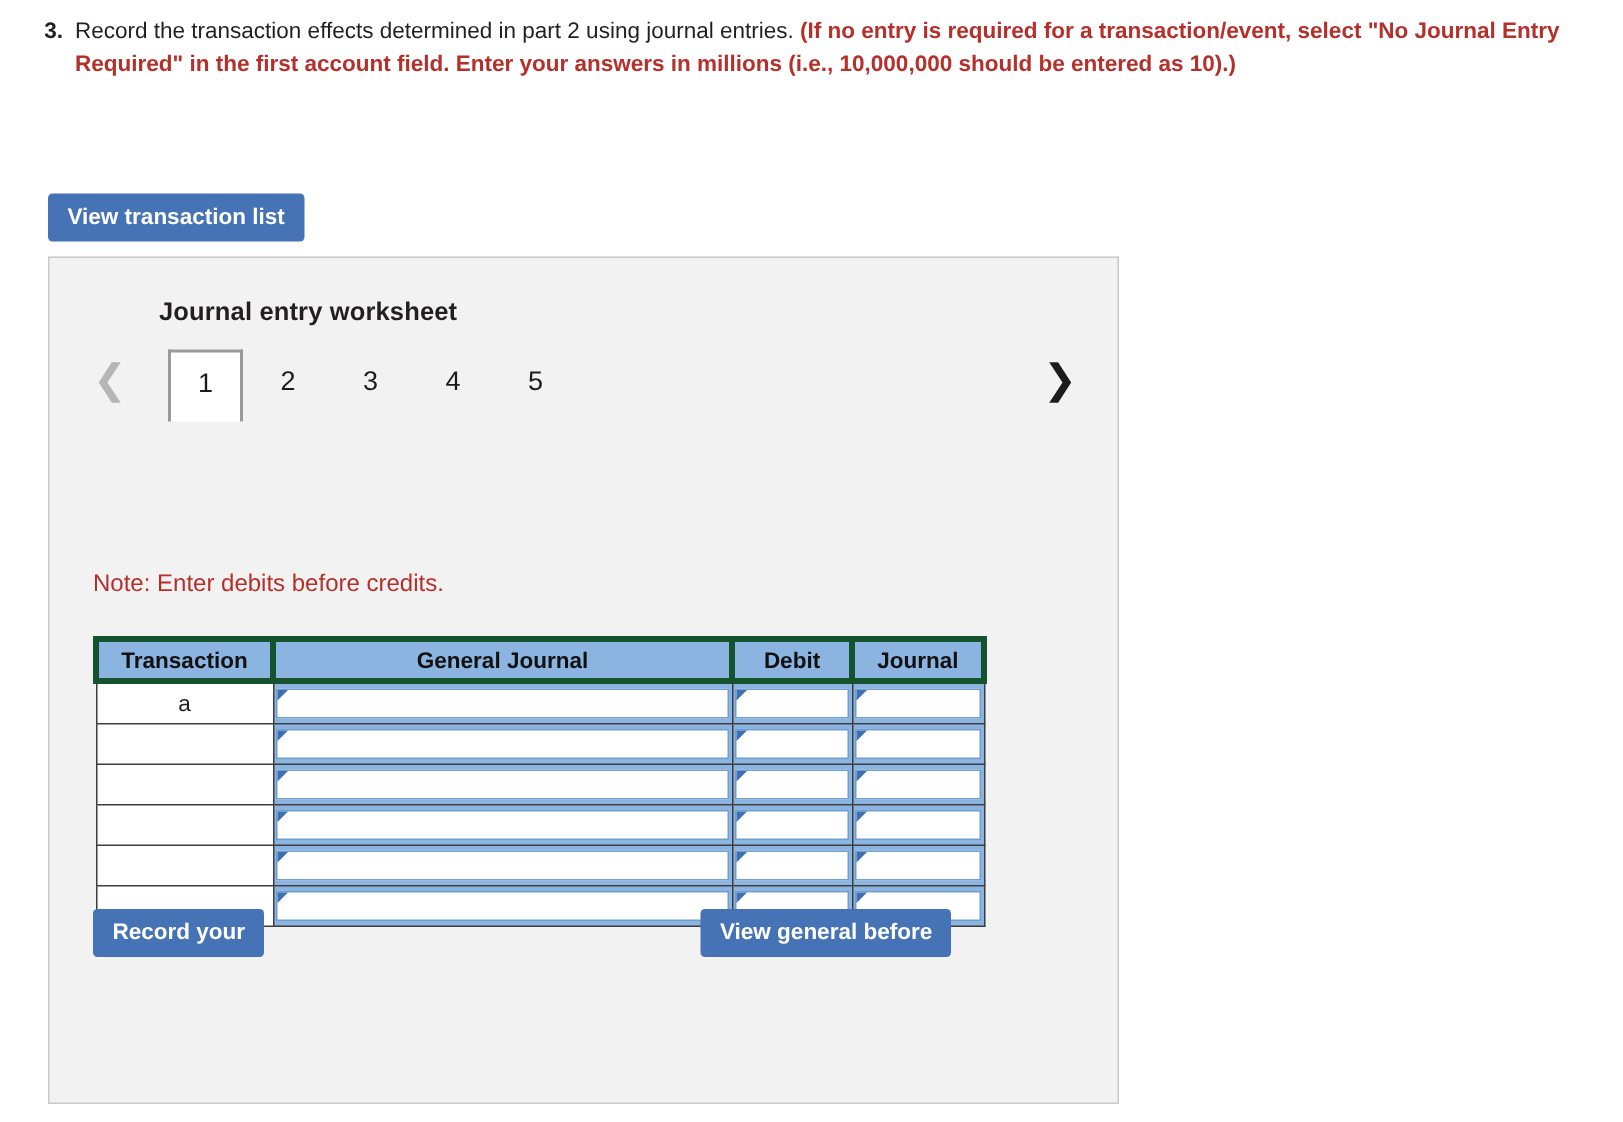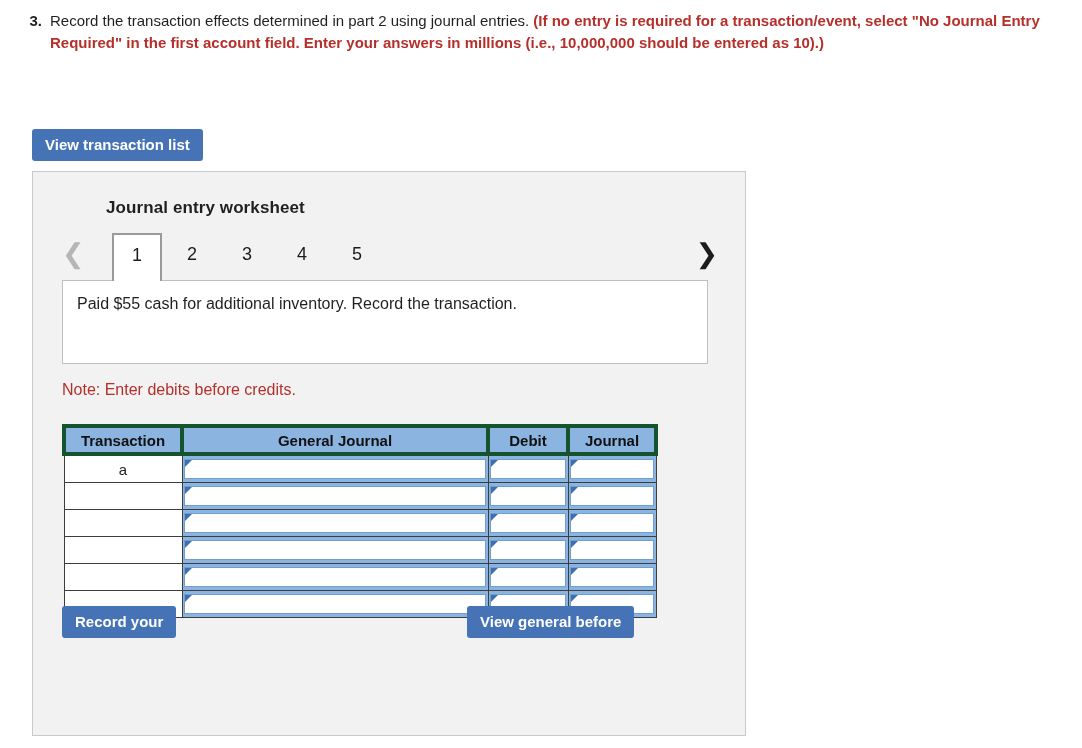--- a/index.html
+++ b/index.html
@@ -241,23 +241,20 @@
 
     <div class="tab active" style="left:50px;"><span>1</span></div>
     <div class="tab" style="left:105px;"><span>2</span></div>
     <div class="tab" style="left:160px;"><span>3</span></div>
     <div class="tab" style="left:215px;"><span>4</span></div>
     <div class="tab" style="left:270px;"><span>5</span></div>
 
     <span class="chev chev-next">❯</span>
   </div>
 
-  <div class="descbox">
-    <p>Paid $55 cash for additional inventory. Record the transaction.</p>
-  </div>
 
   <div class="note">Note: Enter debits before credits.</div>
 
   <table class="jtable">
     <colgroup>
       <col class="col-trans">
         <col class="col-gj">
         <col class="col-deb">
         <col class="col-cred">
     </colgroup>

